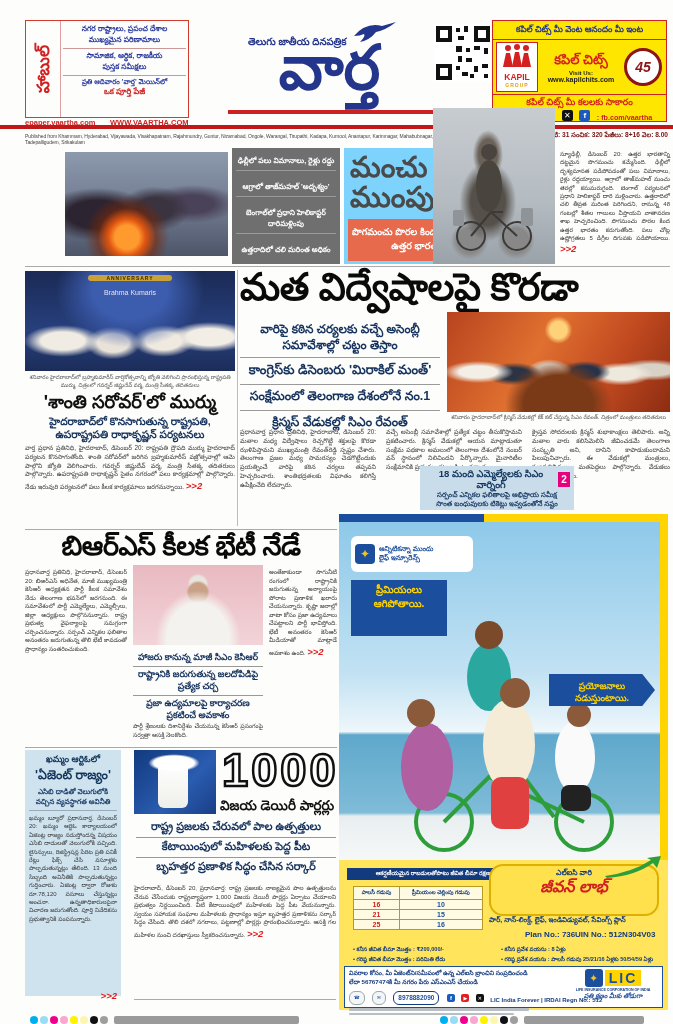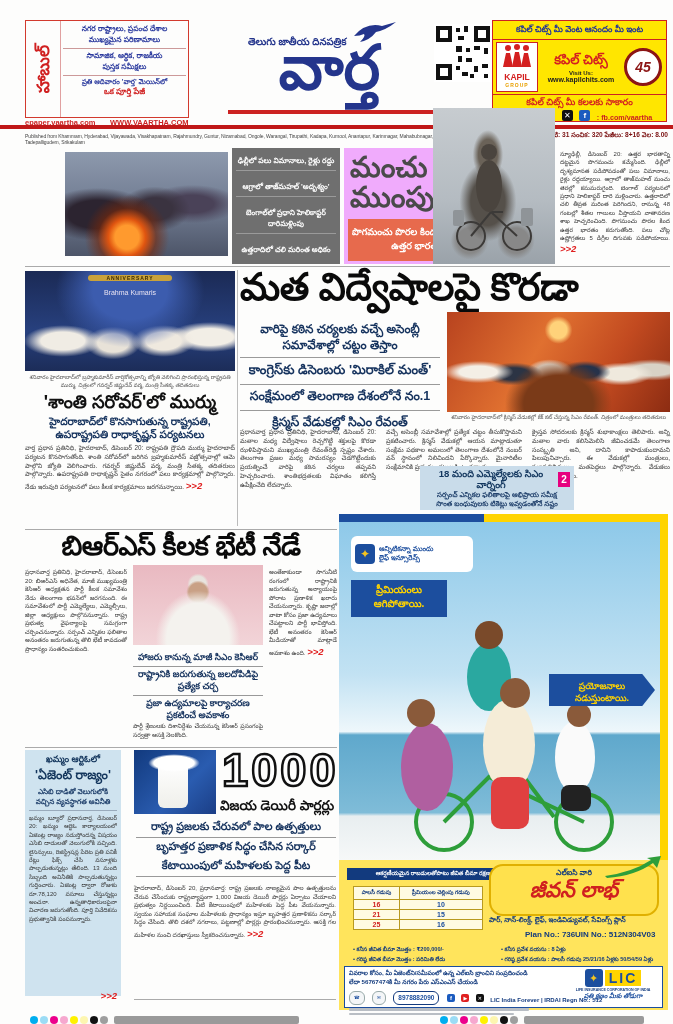--- a/index.html
+++ b/index.html
@@ -128,21 +128,21 @@
      radial-gradient(ellipse at 78% 50%, #4a4258 0 12%, transparent 26%),
      linear-gradient(#8d99ad,#6f7a90 55%,#4d5568);"></div>
 
   <div class="abs" style="left:232px;top:148px;width:108px;height:116px;background:#6f6f6f;color:#fff;text-align:center;display:flex;flex-direction:column;justify-content:space-around;padding:2px 4px;box-sizing:border-box;">
     <div style="font-size:7.4px;font-weight:bold;border-bottom:0.5px solid #9a9a9a;padding-bottom:3px;">ఢిల్లీలో పలు విమానాలు, రైళ్లు రద్దు</div>
     <div style="font-size:7.4px;font-weight:bold;border-bottom:0.5px solid #9a9a9a;padding-bottom:3px;">ఆగ్రాలో తాజ్‌మహల్ 'అదృశ్యం'</div>
     <div style="font-size:7.4px;font-weight:bold;border-bottom:0.5px solid #9a9a9a;padding-bottom:3px;">బెంగాల్‌లో ప్రధాని హెలికాప్టర్ దారిమళ్లింపు</div>
     <div style="font-size:7.4px;font-weight:bold;">ఉత్తరాదిలో చలి మరింత అధికం</div>
   </div>
 
-  <div class="abs" style="left:344px;top:148px;width:146px;height:116px;background:#f0abfc;">
+  <div class="abs" style="left:344px;top:148px;width:146px;height:116px;background:#7dd3fc;">
     <div style="font-size:29px;font-weight:800;color:#4a4a4a;line-height:1.05;padding:4px 6px 0;word-spacing:100px;">మంచు ముంపు</div>
     <div style="position:absolute;left:4px;right:4px;bottom:3px;height:42px;background:#e76a4d;color:#fff;font-size:9.5px;font-weight:bold;text-align:center;display:flex;align-items:center;justify-content:center;padding:1px 4px;box-sizing:border-box;">పొగమంచు పొరల కింద కరుగుతున్న ఉత్తర భారతం</div>
   </div>
 
   <div class="abs photo" style="left:433px;top:108px;width:122px;height:156px;background:
      radial-gradient(ellipse at 45% 30%, #6a6258 0 10%, transparent 16%),
      radial-gradient(ellipse at 45% 60%, #55504a 0 18%, transparent 30%),
      radial-gradient(circle at 30% 85%, #888 0 8%, transparent 12%),
      radial-gradient(circle at 68% 85%, #888 0 8%, transparent 12%),
      linear-gradient(#c7ccd0,#b4bbc1 60%,#9aa2a9);">
@@ -259,22 +259,22 @@
   </div>
 
   <div class="abs photo" style="left:134px;top:750px;width:82px;height:64px;background:linear-gradient(135deg,#123a7e,#2a5cb0 60%,#1b3e86);">
     <div style="position:absolute;left:24px;top:14px;width:30px;height:44px;background:linear-gradient(#fefefe,#efefea);border-radius:3px 3px 6px 6px;"></div>
     <div style="position:absolute;left:14px;top:4px;width:52px;height:18px;background:radial-gradient(ellipse,#fff 0 55%,transparent 70%);border-radius:50%;"></div>
   </div>
   <div class="abs" style="left:222px;top:742px;font-size:47px;font-weight:800;color:#fff;-webkit-text-stroke:2.5px #111;text-shadow:0 0 1px #111;letter-spacing:3px;">1000</div>
   <div class="abs" style="left:220px;top:798px;width:118px;font-size:13.5px;font-weight:800;color:#111;">విజయ డెయిరీ పార్లర్లు</div>
   <div class="abs" style="left:136px;top:818px;width:200px;">
     <div class="ctr" style="font-size:11px;font-weight:bold;color:#16335e;border-bottom:0.5px solid #999;padding:2px 0;">రాష్ట్ర ప్రజలకు చేరువలో పాల ఉత్పత్తులు</div>
+    <div class="ctr" style="font-size:11px;font-weight:bold;color:#16335e;border-bottom:0.5px solid #999;padding:2px 0;">కేటాయింపులో మహిళలకు పెద్ద పీట</div>
     <div class="ctr" style="font-size:11px;font-weight:bold;color:#16335e;padding:2px 0;">బృహత్తర ప్రణాళిక సిద్ధం చేసిన సర్కార్</div>
-    <div class="ctr" style="font-size:11px;font-weight:bold;color:#16335e;border-bottom:0.5px solid #999;padding:2px 0;">కేటాయింపులో మహిళలకు పెద్ద పీట</div>
   </div>
   <div class="abs tiny jst" style="left:134px;top:884px;width:202px;height:108px;font-size:6.1px;">
     <span>హైదరాబాద్, డిసెంబర్ 20, ప్రధానవార్త: రాష్ట్ర ప్రజలకు నాణ్యమైన పాల ఉత్పత్తులను చేరువ చేసేందుకు రాష్ట్రవ్యాప్తంగా 1,000 విజయ డెయిరీ పార్లర్లు ఏర్పాటు చేయాలని ప్రభుత్వం నిర్ణయించింది. వీటి కేటాయింపులో మహిళలకు పెద్ద పీట వేయనున్నారు. స్వయం సహాయక సంఘాల మహిళలకు ప్రాధాన్యం ఇస్తూ బృహత్తర ప్రణాళికను సర్కార్ సిద్ధం చేసింది. తొలి దశలో నగరాలు, పట్టణాల్లో పార్లర్లు ప్రారంభించనున్నారు. ఆసక్తి గల మహిళల నుంచి దరఖాస్తులు స్వీకరించనున్నారు.</span> <span class="jump">&gt;&gt;2</span>
   </div>
   <div class="abs hline" style="left:134px;top:999px;width:202px;"></div>
 
   <div class="abs" style="left:339px;top:514px;width:329px;height:496px;background:#fff;">
     <div style="position:absolute;left:0;top:0;width:145px;height:8px;background:#1c4e9e;"></div>
     <div style="position:absolute;left:145px;top:0;width:184px;height:8px;background:#ffd400;"></div>
     <div style="position:absolute;right:0;top:8px;width:8px;height:338px;background:#ffd400;"></div>
@@ -300,21 +300,21 @@
           <circle cx="230" cy="98" r="12" fill="#8a5a3a"></circle>
         </g>
       </svg>
       <div style="position:absolute;left:12px;top:14px;width:122px;height:36px;background:#fff;border-radius:6px;display:flex;align-items:center;padding:2px 4px;box-sizing:border-box;">
         <div style="width:20px;height:20px;background:#1c4e9e;border-radius:4px;color:#f3c321;font-size:12px;text-align:center;line-height:20px;">✦</div>
         <div style="margin-left:4px;">
           <div style="font-size:7px;font-weight:bold;color:#1c4e9e;">అన్నిటికన్నా ముందు</div>
           <div style="font-size:7px;font-weight:bold;color:#1c4e9e;">లైఫ్ ఇన్సూరెన్స్</div>
         </div>
       </div>
-      <div style="position:absolute;left:12px;top:58px;width:96px;height:37px;background:#1c4e9e;color:#ffd400;font-size:10px;font-weight:bold;text-align:center;padding-top:4px;box-sizing:border-box;">
+      <div style="position:absolute;left:12px;top:58px;width:96px;height:56px;background:#1c4e9e;color:#ffd400;font-size:10px;font-weight:bold;text-align:center;padding-top:4px;box-sizing:border-box;">
         <div>ప్రీమియంలు</div>
           <div>ఆగిపోతాయి.</div>
       </div>
       <div style="position:absolute;left:210px;top:152px;width:106px;height:32px;background:#1c4e9e;color:#ffd400;font-size:9px;font-weight:bold;text-align:center;padding-top:7px;box-sizing:border-box;clip-path:polygon(0 0,88% 0,100% 50%,88% 100%,0 100%);">
         <div>ప్రయోజనాలు</div>
           <div>నడుస్తుంటాయి.</div>
       </div>
     </div>
 
     <div style="position:absolute;left:0;top:346px;width:329px;height:150px;background:#ffe45c;">
@@ -335,21 +335,21 @@
             </tr>
         <tr>
               <td style="border:0.5px solid #b89a20;color:#d02020;font-weight:bold;">25</td>
               <td style="border:0.5px solid #b89a20;color:#1c4e9e;font-weight:bold;">16</td>
             </tr>
       </tbody>
         </table>
 
       <div style="position:absolute;left:150px;top:4px;width:166px;height:48px;background:#ffe14d;border:2px solid #e0b000;border-radius:14px;text-align:center;">
         <div style="font-size:7.5px;font-weight:bold;color:#123a7e;margin-top:2px;">ఎల్ఐసి వారి</div>
-        <div style="font-size:21px;font-weight:800;color:#d02020;font-style:italic;line-height:1;">జీవన్ లాభ్</div>
+        <div style="font-size:16px;font-weight:800;color:#d02020;font-style:italic;line-height:1;">జీవన్ లాభ్</div>
         <svg width="60" height="24" viewBox="0 0 60 24" style="position:absolute;right:-6px;top:-12px;">
           <path d="M2 22 Q30 18 48 6 L44 4 L58 2 L54 14 L50 9 Q32 22 4 24Z" fill="#2e9e3a"></path>
         </svg>
       </div>
       <div style="position:absolute;left:150px;top:56px;width:172px;font-size:7px;font-weight:bold;color:#123a7e;">పార్, నాన్-లింక్డ్, లైఫ్, ఇండివిడ్యువల్, సేవింగ్స్ ప్లాన్</div>
       <div style="position:absolute;left:150px;top:70px;font-size:8px;font-weight:bold;color:#123a7e;padding-left:36px;">Plan No.: 736</div>
       <div style="position:absolute;left:236px;top:70px;font-size:8px;font-weight:bold;color:#123a7e;">UIN No.: 512N304V03</div>
 
       <div style="position:absolute;left:14px;top:86px;width:140px;font-size:5.6px;color:#123a7e;font-weight:bold;">• <span>కనీస జీవిత బీమా మొత్తం : ₹200,000/-</span></div>
       <div style="position:absolute;left:14px;top:96px;width:140px;font-size:5.6px;color:#123a7e;font-weight:bold;">• <span>గరిష్ఠ జీవిత బీమా మొత్తం : పరిమితి లేదు</span></div>

